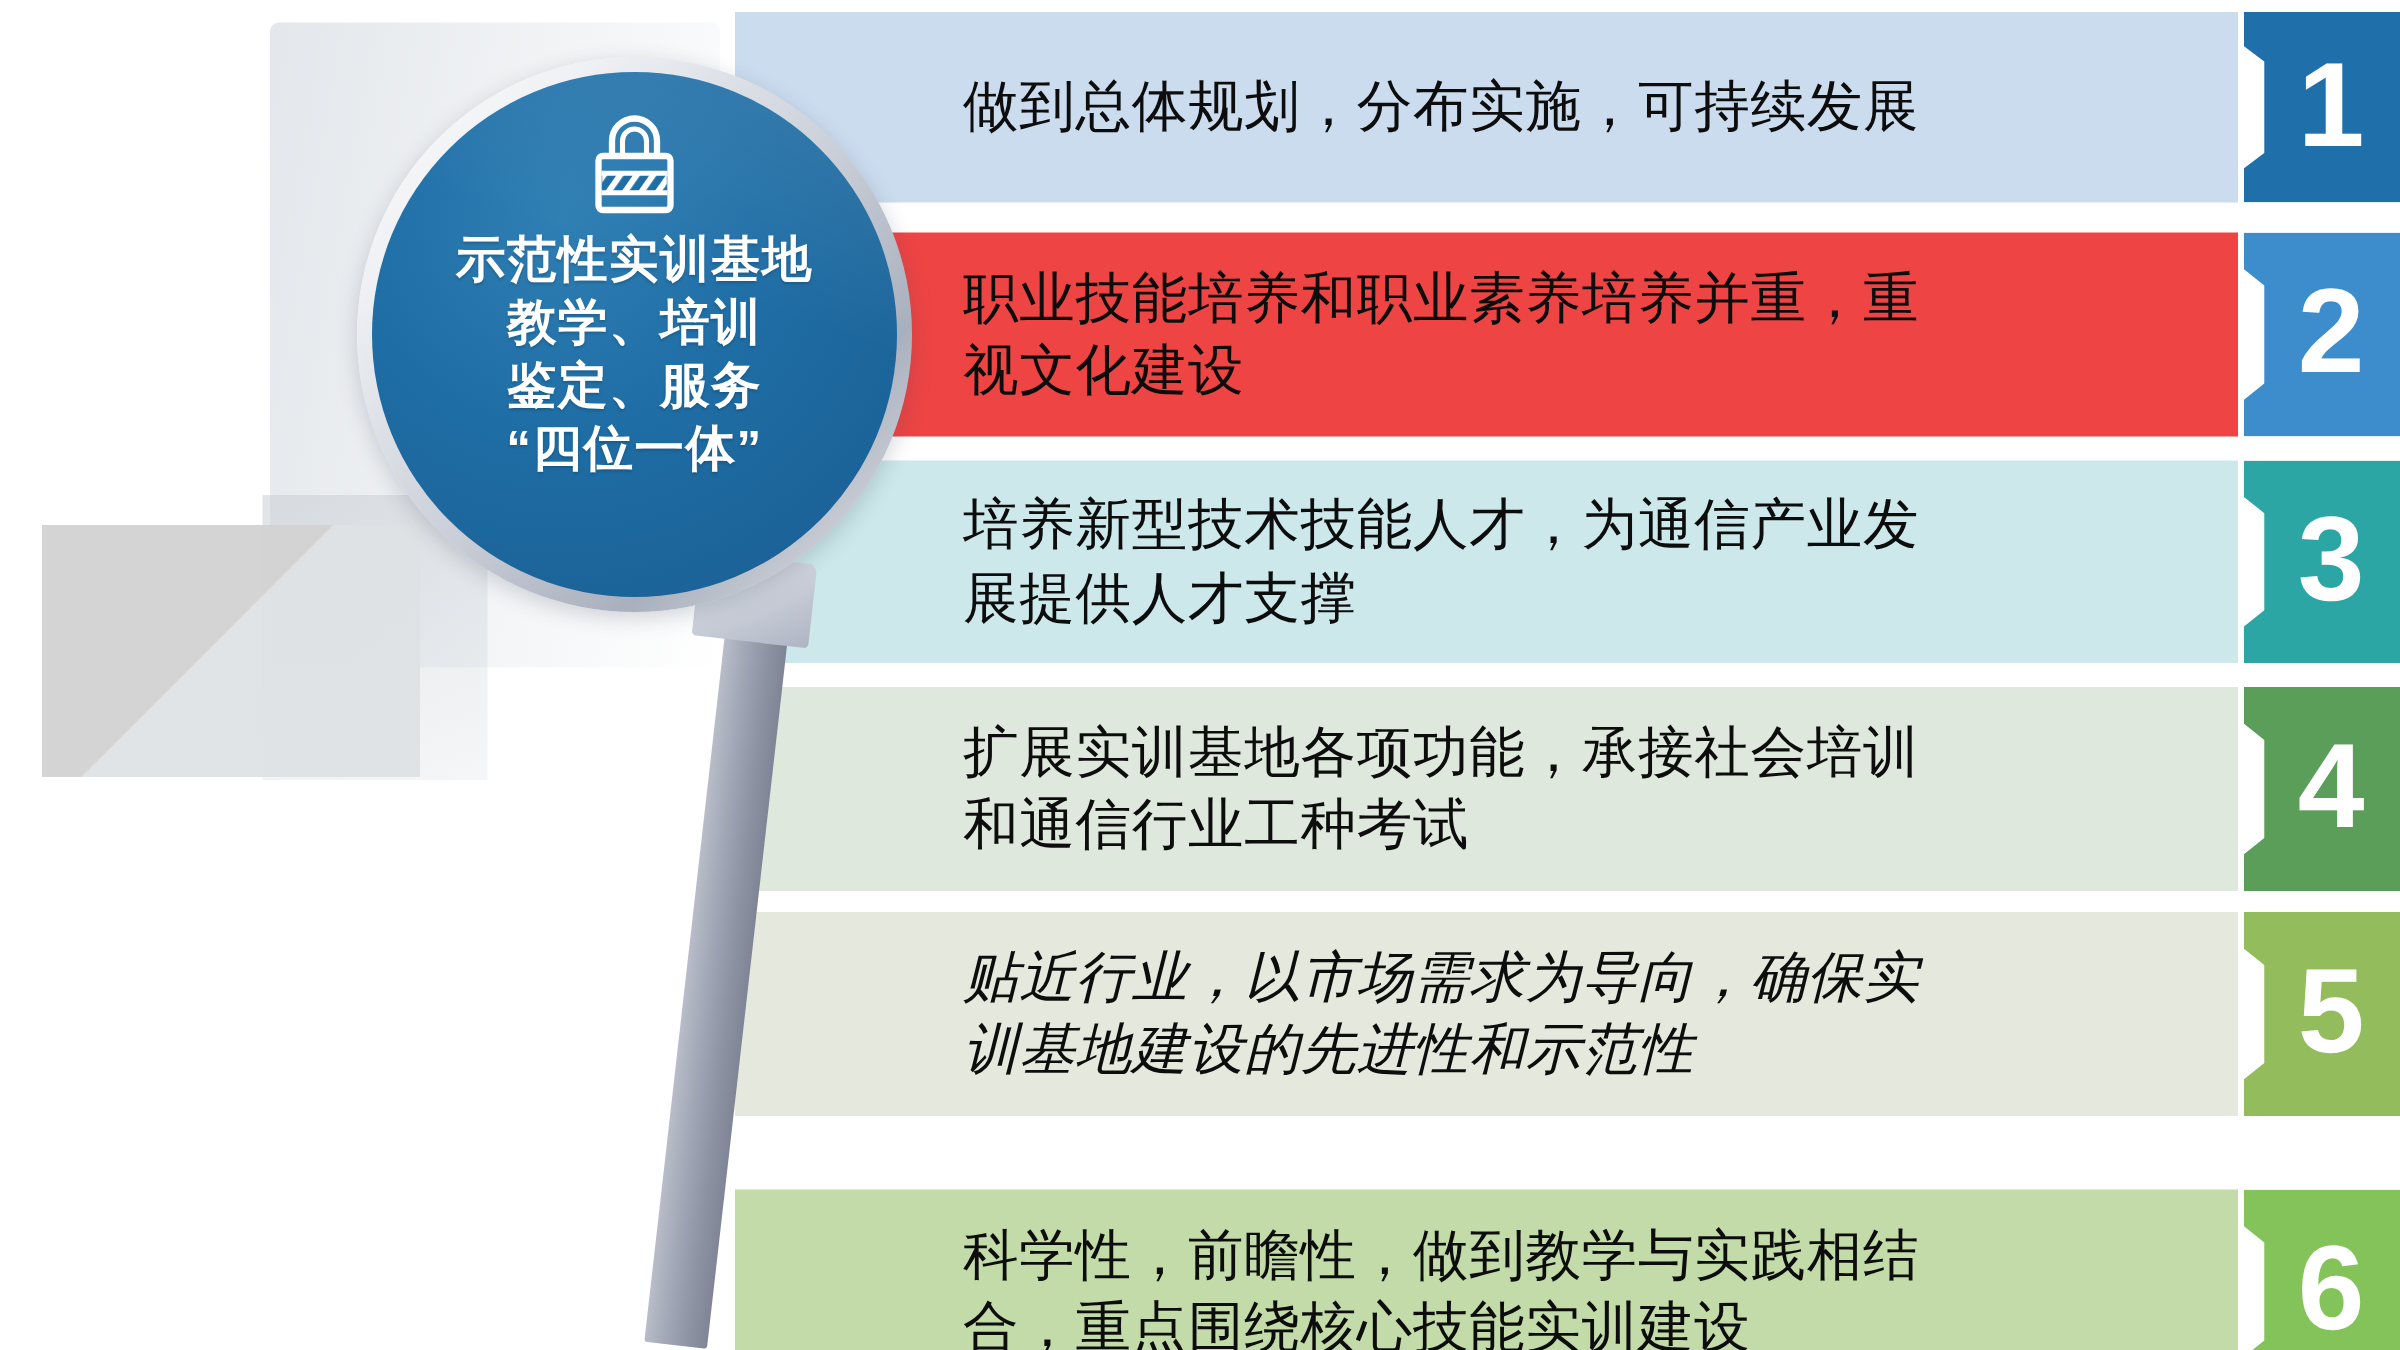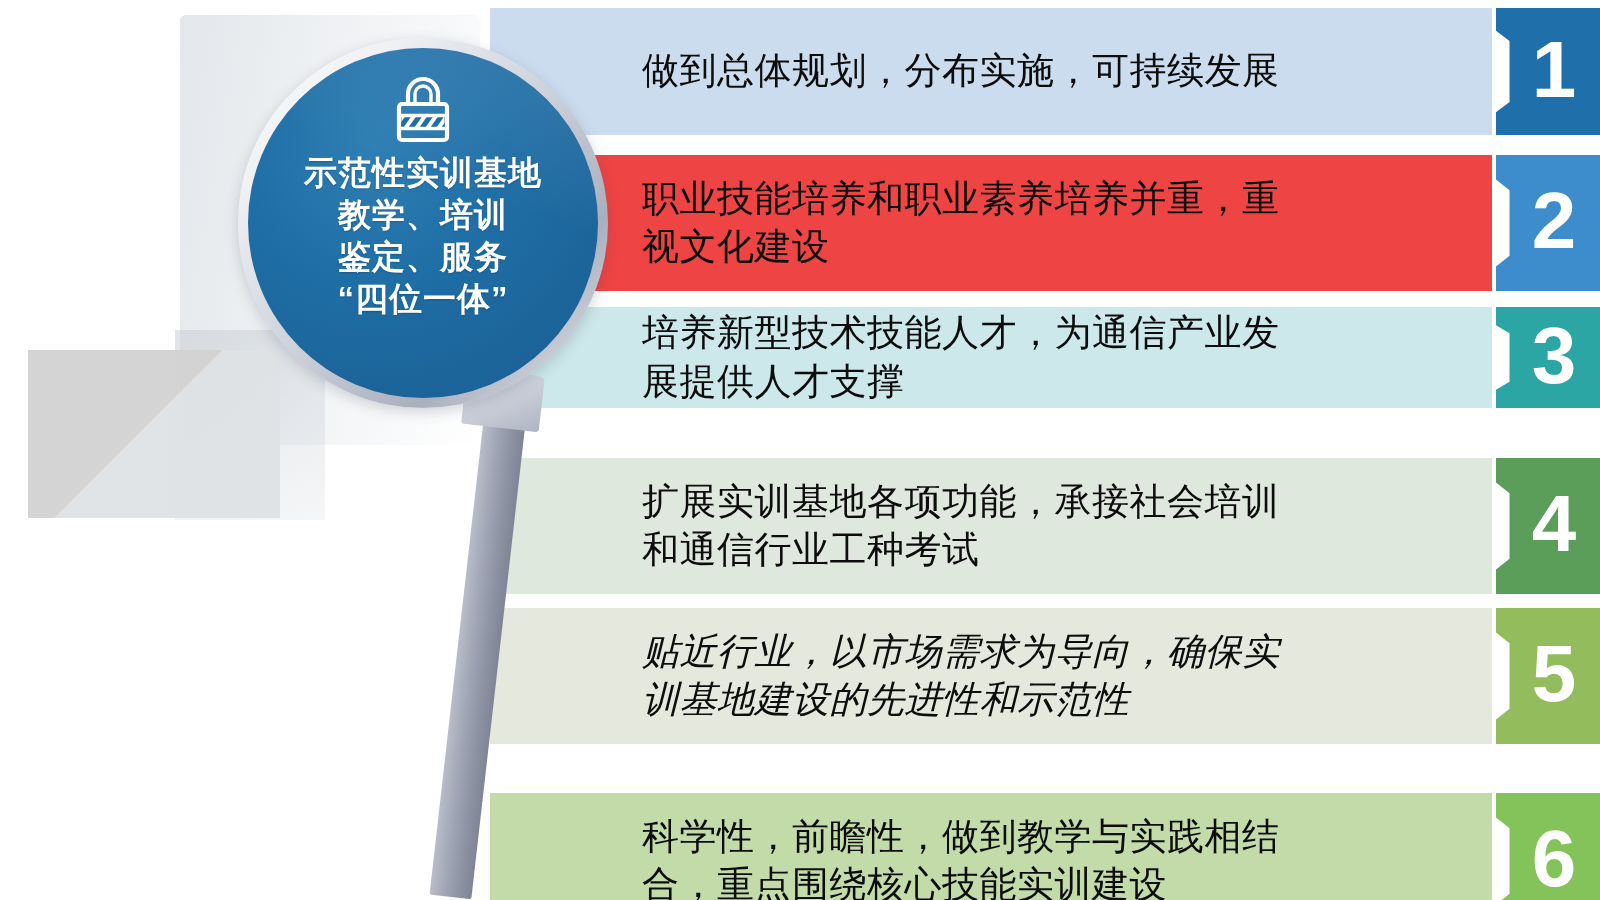--- a/index.html
+++ b/index.html
@@ -211,21 +211,21 @@
       </div>
       <div class="row" style="top: 155px; height: 136px;">
         <div class="row-bar" style="background: #ef4444;">
           <div class="row-text">职业技能培养和职业素养培养并重，重
 视文化建设</div>
         </div>
         <div class="badge" style="background: rgb(61, 141, 204);">
           <span class="badge-num">2</span>
         </div>
       </div>
-      <div class="row" style="top: 307px; height: 101px;">
+      <div class="row" style="top: 307px; height: 135px;">
         <div class="row-bar" style="background: rgb(204, 232, 234);">
           <div class="row-text">培养新型技术技能人才，为通信产业发
 展提供人才支撑</div>
         </div>
         <div class="badge" style="background: rgb(43, 166, 164);">
           <span class="badge-num">3</span>
         </div>
       </div>
       <div class="row" style="top: 458px; height: 136px;">
         <div class="row-bar" style="background: rgb(223, 232, 221);">

